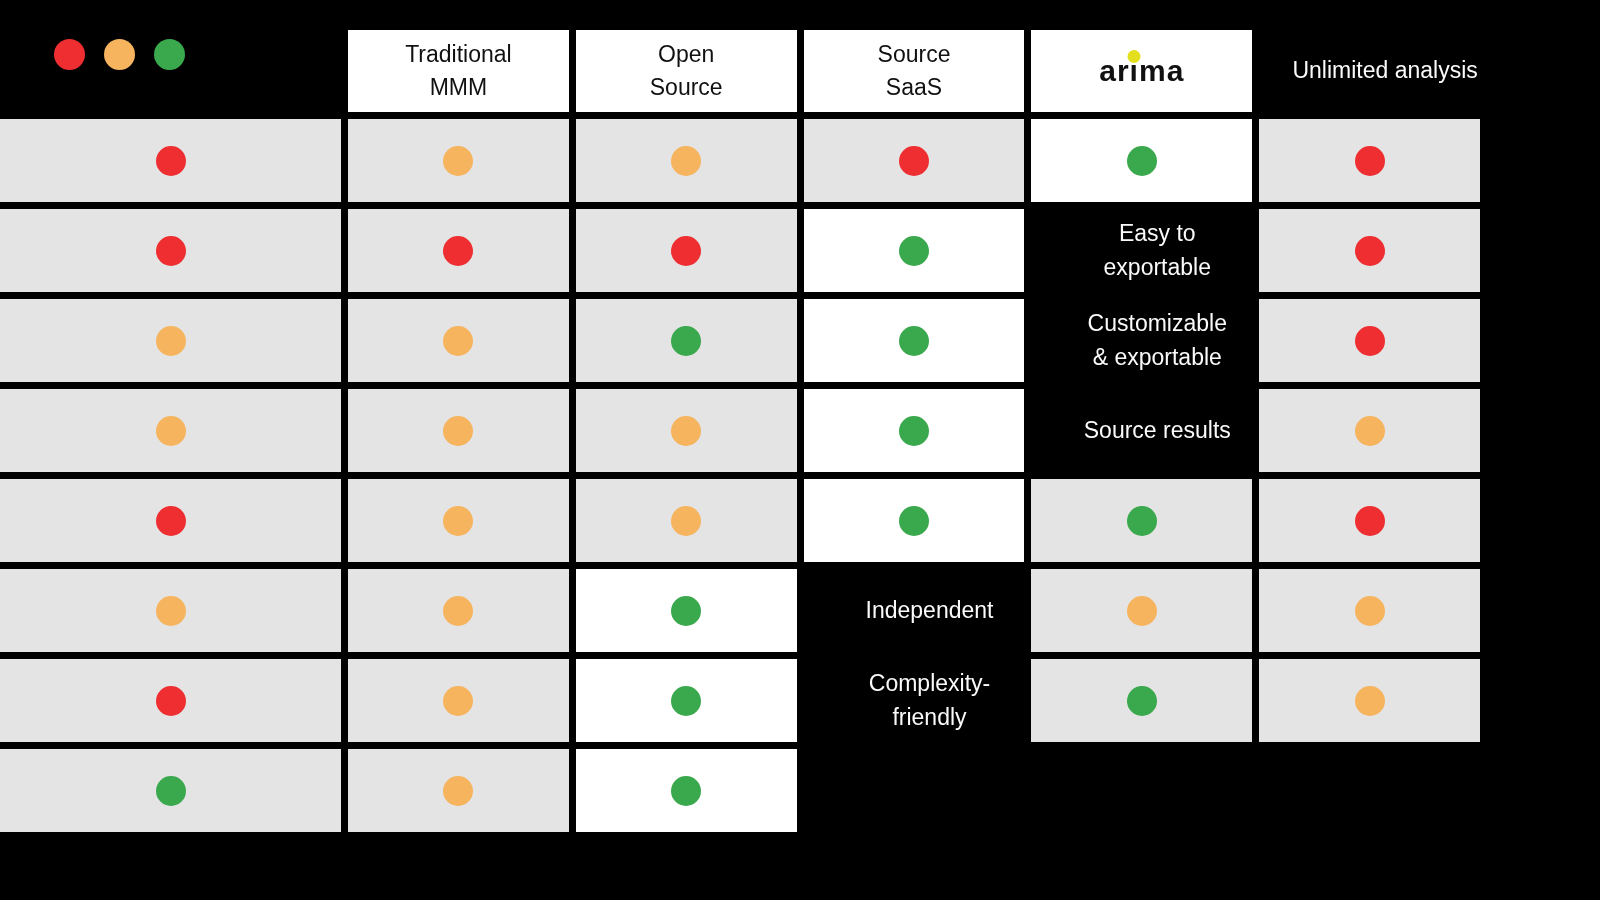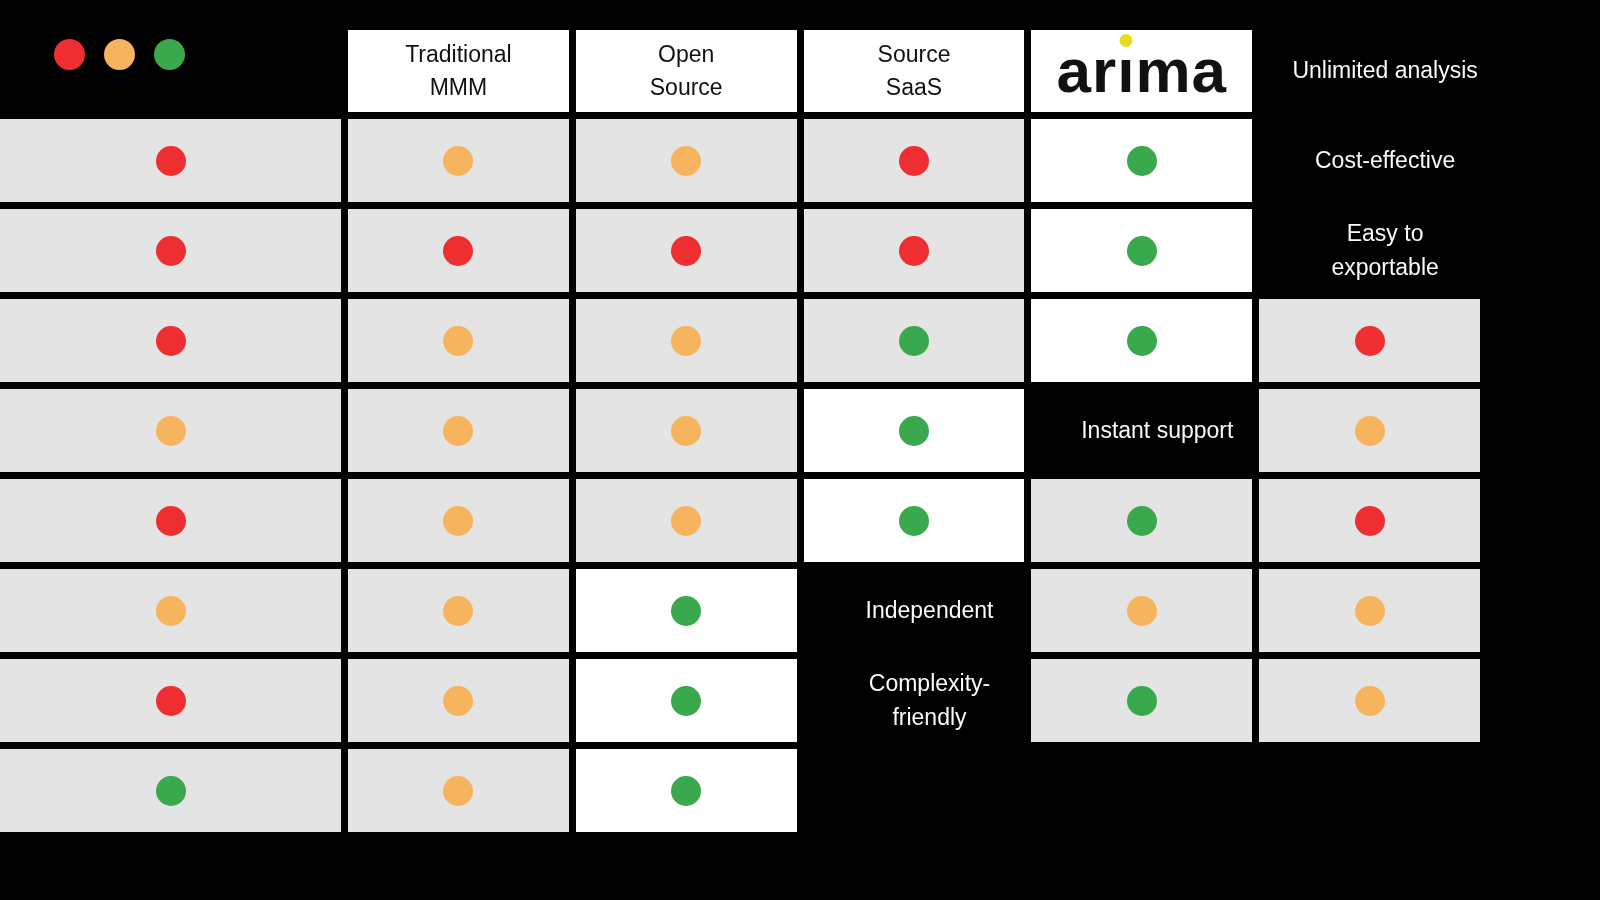--- a/index.html
+++ b/index.html
@@ -73,21 +73,21 @@
   }
   .body-cell.brand-cell { background: #ffffff; }
   .dot {
     width: 30px;
     height: 30px;
     border-radius: 50%;
     display: inline-block;
   }
   
   .arima-logo {
-    font-size: 62px;
+    font-size: 30px;
     font-weight: bold;
     letter-spacing: 1px;
     color: #111111;
     line-height: 1;
     display: inline-block;
   }
   .i-wrap {
     position: relative;
     display: inline-block;
   }
@@ -136,21 +136,20 @@
       </div>
       <div class="body-cell">
         <span class="dot" style="background: rgb(246, 180, 94);"></span>
       </div>
       <div class="body-cell">
         <span class="dot" style="background: rgb(238, 46, 49);"></span>
       </div>
       <div class="body-cell brand-cell">
         <span class="dot" style="background: rgb(58, 168, 76);"></span>
       </div>
-      <div class="row-label">Cost-effective</div>
       <div class="body-cell">
         <span class="dot" style="background: rgb(238, 46, 49);"></span>
       </div>
       <div class="body-cell">
         <span class="dot" style="background: rgb(238, 46, 49);"></span>
       </div>
       <div class="body-cell">
         <span class="dot" style="background: rgb(238, 46, 49);"></span>
       </div>
       <div class="body-cell">
@@ -168,36 +167,38 @@
       </div>
       <div class="body-cell">
         <span class="dot" style="background: rgb(246, 180, 94);"></span>
       </div>
       <div class="body-cell">
         <span class="dot" style="background: rgb(58, 168, 76);"></span>
       </div>
       <div class="body-cell brand-cell">
         <span class="dot" style="background: rgb(58, 168, 76);"></span>
       </div>
-      <div class="body-cell">
-        <span class="dot" style="background: rgb(238, 46, 49);"></span>
-      </div>
-      <div class="body-cell">
-        <span class="dot" style="background: rgb(246, 180, 94);"></span>
-      </div>
-      <div class="body-cell">
-        <span class="dot" style="background: rgb(246, 180, 94);"></span>
-      </div>
-      <div class="body-cell">
-        <span class="dot" style="background: rgb(246, 180, 94);"></span>
-      </div>
-      <div class="body-cell brand-cell">
-        <span class="dot" style="background: rgb(58, 168, 76);"></span>
-      </div>
-      <div class="row-label">Instant support</div>
+      <div class="row-label">Customizable
+&amp; exportable</div>
+      <div class="body-cell">
+        <span class="dot" style="background: rgb(238, 46, 49);"></span>
+      </div>
+      <div class="body-cell">
+        <span class="dot" style="background: rgb(246, 180, 94);"></span>
+      </div>
+      <div class="body-cell">
+        <span class="dot" style="background: rgb(246, 180, 94);"></span>
+      </div>
+      <div class="body-cell">
+        <span class="dot" style="background: rgb(246, 180, 94);"></span>
+      </div>
+      <div class="body-cell brand-cell">
+        <span class="dot" style="background: rgb(58, 168, 76);"></span>
+      </div>
+      <div class="row-label">Source results</div>
       <div class="body-cell">
         <span class="dot" style="background: rgb(246, 180, 94);"></span>
       </div>
       <div class="body-cell">
         <span class="dot" style="background: rgb(238, 46, 49);"></span>
       </div>
       <div class="body-cell">
         <span class="dot" style="background: rgb(246, 180, 94);"></span>
       </div>
       <div class="body-cell">

